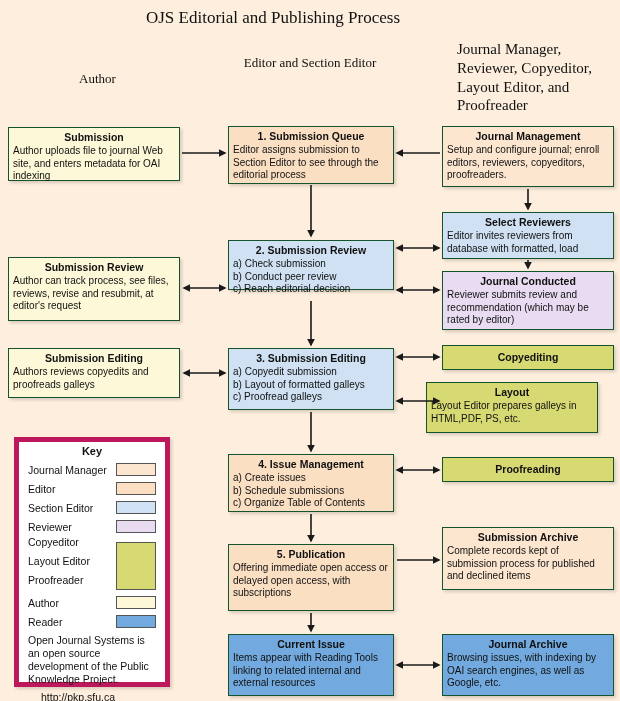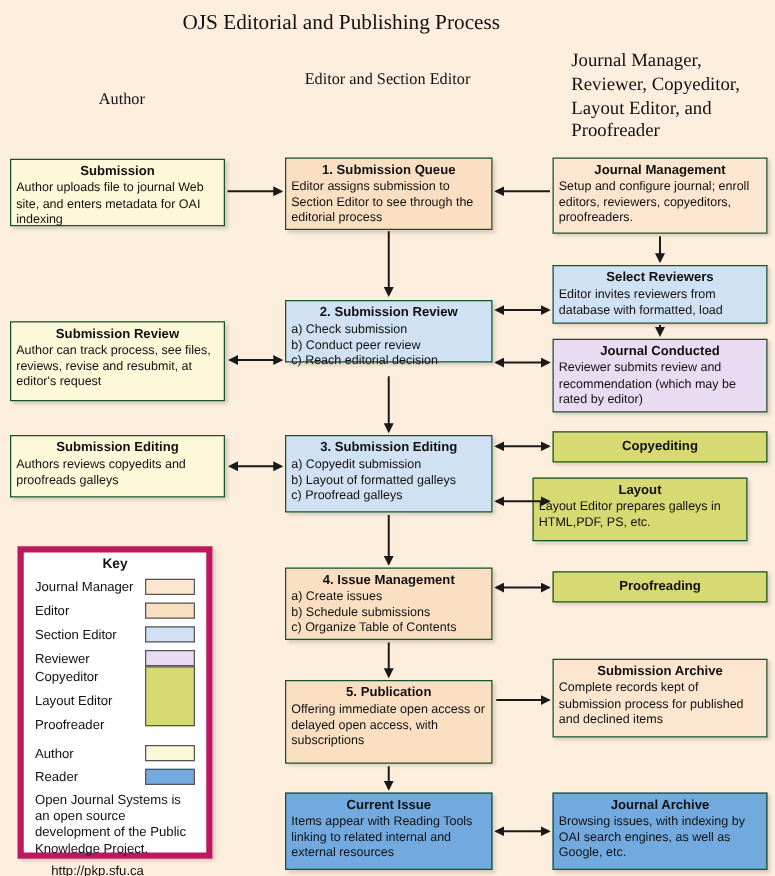--- a/index.html
+++ b/index.html
@@ -61,21 +61,21 @@
 
   
   .key{
     position:absolute;left:14px;top:437px;width:156px;height:250px;
     background:var(--key-bg,#ffffff);border:5px solid #be185d;
     font-size:10.5px;color:#111;box-shadow:2px 2px 3px rgba(0,0,0,0.15);
   }
   .key-title{font-weight:bold;font-size:11px;text-align:center;margin-top:3px;}
   .key-row{display:flex;justify-content:space-between;align-items:flex-end;height:19px;padding:0 9px;}
   .swatch{width:40px;height:13px;border:1px solid #555;flex:0 0 auto;}
-  .key-group{display:flex;justify-content:space-between;align-items:flex-start;padding:0 9px;gap:20px;}
+  .key-group{display:flex;justify-content:space-between;align-items:flex-end;padding:0 9px;gap:20px;}
   .key-group-labels .key-label{display:block;height:19px;line-height:19px;}
   .swatch-tall{width:40px;height:48px;border:1px solid #555;}
   .key-note{padding:6px 9px 0 9px;line-height:1.25;}
   .key-url{padding:4px 0 0 22px;}
 
   .arrows{position:absolute;left:0;top:0;pointer-events:none;}
   .arrows line{stroke:var(--arrow,#1a1a1a);stroke-width:1.6;}
 </style>
 </head>
 <body>

